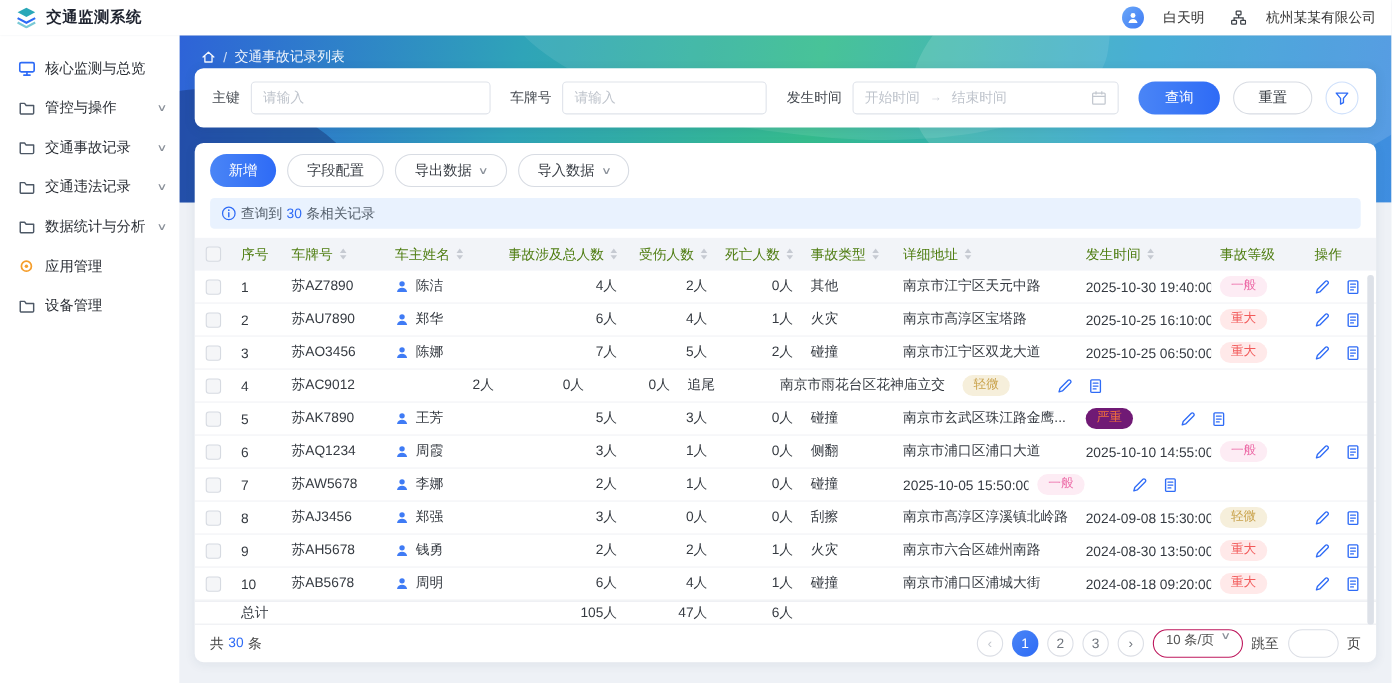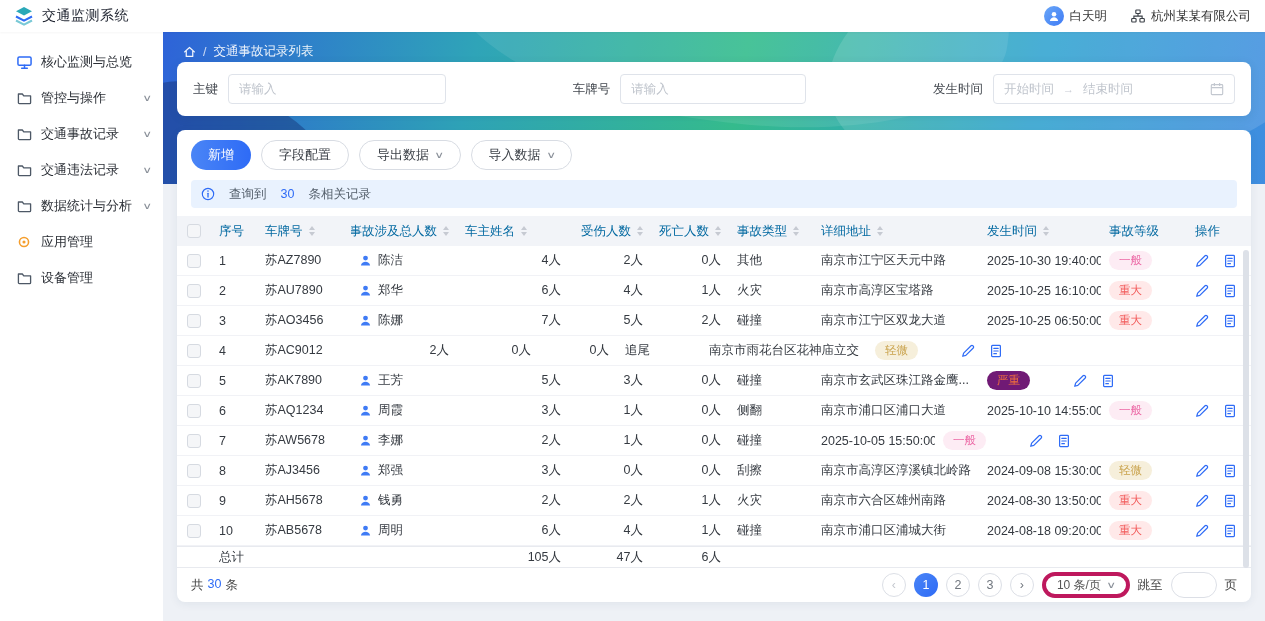--- a/index.html
+++ b/index.html
@@ -3,23 +3,23 @@
 <meta charset="utf-8">
 <style>
   *{box-sizing:border-box;margin:0;padding:0}
   html,body{width:1265px;height:621px}
   body{font-family:"Liberation Sans",sans-serif;background:#eef1f6;overflow:hidden;font-size:13px;color:#333}
   .blue{color:var(--primary,#2e6bf6)}
 
   
   .topbar{height:32px;background:#fff;display:flex;align-items:center;justify-content:space-between;padding:0 14px;position:relative;z-index:6;box-shadow:0 1px 2px rgba(0,0,0,.04)}
   .brand{display:flex;align-items:center;gap:8px}
-  .app-title{font-size:14px;font-weight:normal;color:#1f2430;letter-spacing:.5px}
+  .app-title{font-size:14px;font-weight:bold;color:#1f2430;letter-spacing:.5px}
   .top-right{display:flex;align-items:center;gap:24px;font-size:12.5px;color:#333}
-  .user,.org{display:flex;align-items:center;gap:6px;cursor:pointer}
+  .user,.org{display:flex;align-items:center;gap:18px;cursor:pointer}
   .avatar{width:20px;height:20px;border-radius:50%;background:linear-gradient(135deg,#6aa7f8,#3f7bf5);display:flex;align-items:center;justify-content:center;overflow:hidden}
 
   .layout{display:flex;height:589px}
 
   
   .sidebar{width:163px;background:#fff;padding-top:12px;flex-shrink:0;position:relative;z-index:5}
   .menu-item{height:36px;display:flex;align-items:center;gap:9px;padding:0 10px 0 16px;font-size:13px;color:#2b2f36;cursor:pointer;white-space:nowrap}
   .mi-icon{width:16px;height:16px;display:flex;align-items:center;justify-content:center;flex-shrink:0}
   .mi-label{flex:1;overflow:hidden;text-overflow:ellipsis}
   .chev{color:#8a9099;font-size:9px;transform:scaleX(1.5);margin-right:2px}
@@ -48,25 +48,25 @@
   .btn-primary{background:linear-gradient(90deg,#4a85f6,#2e6bf6);border:none;color:#fff;padding:0 24px}
   .btn-plain{background:#fff;border:1px solid #d8dce3;color:#3a3f46;padding:0 22px}
   .btn.sm{padding:0 17px}
   .with-caret{display:flex;align-items:center;gap:7px}
   .caret{font-size:9px;color:#8a9099;transform:scaleX(1.5)}
   .filter-btn{width:30px;height:30px;border-radius:50%;border:1px solid #cfe0fb;background:#fff;display:flex;align-items:center;justify-content:center;cursor:pointer}
 
   
   .content-card{position:relative;z-index:2;margin:14px 14px 0;background:#fff;border-radius:8px;height:472px;overflow:hidden;box-shadow:0 2px 10px rgba(31,56,88,.07);display:flex;flex-direction:column;padding-top:10px}
   .toolbar{display:flex;gap:10px;padding:0 14px;align-items:center;height:30px;flex-shrink:0}
-  .info-bar{margin:10px 14px 0;height:28px;background:#e9f2fe;border-radius:4px;display:flex;align-items:center;gap:14px;padding:0 10px;font-size:12.5px;color:#55606c;flex-shrink:0}
+  .info-bar{margin:10px 14px 0;height:28px;background:#e9f2fe;border-radius:4px;display:flex;align-items:center;gap:4px;padding:0 10px;font-size:12.5px;color:#55606c;flex-shrink:0}
 
   .table-wrap{position:relative;flex:1;margin-top:8px;overflow:hidden}
   .thead{display:flex;height:30px;background:#f2f4f8;align-items:center}
-  .hcell{font-size:12.5px;color:#0369a1;padding:0 8px;display:flex;align-items:center;gap:4px;height:100%;white-space:nowrap;overflow:hidden}
+  .hcell{font-size:12.5px;color:#4d7c0f;padding:0 8px;display:flex;align-items:center;gap:4px;height:100%;white-space:nowrap;overflow:hidden}
   .hcell.right{justify-content:flex-end}
   .trow{display:flex;height:30px;align-items:center;border-bottom:1px solid #f1f2f6}
   .cell{padding:0 8px;font-size:12.5px;color:#353a41;white-space:nowrap;overflow:hidden;text-overflow:ellipsis;display:flex;align-items:center;height:100%}
   .cell.right,.right{justify-content:flex-end;text-align:right}
   .c-check{width:34px;display:flex;justify-content:center;padding:0}
   .c-seq{width:46px}.c-plate{width:94px}.c-owner{width:112px}.c-total{width:106px}
   .c-injured{width:82px}.c-deaths{width:78px}.c-type{width:84px}.c-address{width:166px}
   .c-time{width:122px}.c-level{width:86px}.c-ops{width:64px}
   .checkbox{width:14px;height:14px;border:1px solid #d6dae1;border-radius:3px;background:#f5f6f8;display:inline-block;cursor:pointer}
   .owner{display:flex;align-items:center;gap:6px;overflow:hidden}
@@ -81,21 +81,21 @@
   .total-row{height:22px;border-top:1px solid #e8eaef;border-bottom:1px solid #e8eaef;background:#fff;font-size:12.5px}
   .vscroll{position:absolute;right:2px;top:34px;width:6px;height:318px;background:#dde1e8;border-radius:3px;cursor:grab}
 
   .footer{height:34px;display:flex;align-items:center;justify-content:space-between;padding:0 14px;font-size:12.5px;color:#444;flex-shrink:0}
   .total-count{display:flex;gap:4px}
   .pager{display:flex;align-items:center;gap:8px}
   .pages{display:flex;gap:8px}
   .pg-btn{width:24px;height:24px;border-radius:50%;border:1px solid #dcdfe6;background:#fff;color:#70767e;font-size:12.5px;display:flex;align-items:center;justify-content:center;cursor:pointer;font-family:inherit}
   .pg-btn.disabled{color:#c3c7ce}
   .pg-btn.current{background:linear-gradient(135deg,#4a85f6,#2e6bf6);color:#fff;border:none}
-  .page-size{height:26px;border:4px solid #be185d;border-radius:13px;display:flex;align-items:center;gap:7px;padding:0 11px;color:#555;font-size:12px;cursor:pointer;background:#fff}
+  .page-size{height:26px;border:1px solid #be185d;border-radius:13px;display:flex;align-items:flex-start;gap:7px;padding:0 11px;color:#555;font-size:12px;cursor:pointer;background:#fff}
   .jump-input{width:46px;height:26px;border:1px solid #dcdfe6;border-radius:13px;outline:none;padding:0 8px;font-family:inherit}
 </style>
 </head>
 <body>
 
 <div class="topbar">
   <div class="brand">
     <span style="display:flex">
       <svg width="20" height="20" viewBox="0 0 20 20">
           <path d="M10 1l8 4.2-8 4.2-8-4.2z" fill="#2aa8b8"></path>
@@ -230,20 +230,29 @@
           <span class="arrow">→</span>
           <span>结束时间</span>
           <span class="cal">
             <svg width="14" height="14" viewBox="0 0 16 16">
                 <rect x="1.5" y="3" width="13" height="11.5" rx="1" fill="none" stroke="#c2c7cf" stroke-width="1.3"></rect>
                 <path d="M1.5 6.5h13M5 1.2v3.3M11 1.2v3.3" stroke="#c2c7cf" stroke-width="1.3"></path>
               </svg>
           </span>
         </div>
       </div>
+      <div class="actions">
+        <button class="btn btn-primary">查询</button>
+        <button class="btn btn-plain">重置</button>
+        <button class="filter-btn">
+          <svg width="14" height="14" viewBox="0 0 16 16">
+              <path d="M2 3h12l-4.5 5.5V13l-3 1.5V8.5z" fill="none" stroke="#2e6bf6" stroke-width="1.4" stroke-linejoin="round"></path>
+            </svg>
+        </button>
+      </div>
     </div>
 
     <div class="content-card">
       <div class="toolbar">
         <button class="btn btn-primary sm">新增</button>
         <button class="btn btn-plain sm">字段配置</button>
         <button class="btn btn-plain sm with-caret">
           <span>导出数据</span>
           <span class="caret">∨</span>
         </button>
@@ -274,29 +283,29 @@
         <div class="hcell c-seq">
               <span>序号</span>
             </div>
             <div class="hcell c-plate">
               <span>车牌号</span>
               <span class="sort">
                 <i class="up"></i>
                 <i class="dn"></i>
               </span>
             </div>
-            <div class="hcell c-total right">
-              <span>事故涉及总人数</span>
+            <div class="hcell c-owner">
+              <span>车主姓名</span>
               <span class="sort">
                 <i class="up"></i>
                 <i class="dn"></i>
               </span>
             </div>
-            <div class="hcell c-owner">
-              <span>车主姓名</span>
+            <div class="hcell c-total right">
+              <span>事故涉及总人数</span>
               <span class="sort">
                 <i class="up"></i>
                 <i class="dn"></i>
               </span>
             </div>
             <div class="hcell c-injured right">
               <span>受伤人数</span>
               <span class="sort">
                 <i class="up"></i>
                 <i class="dn"></i>

